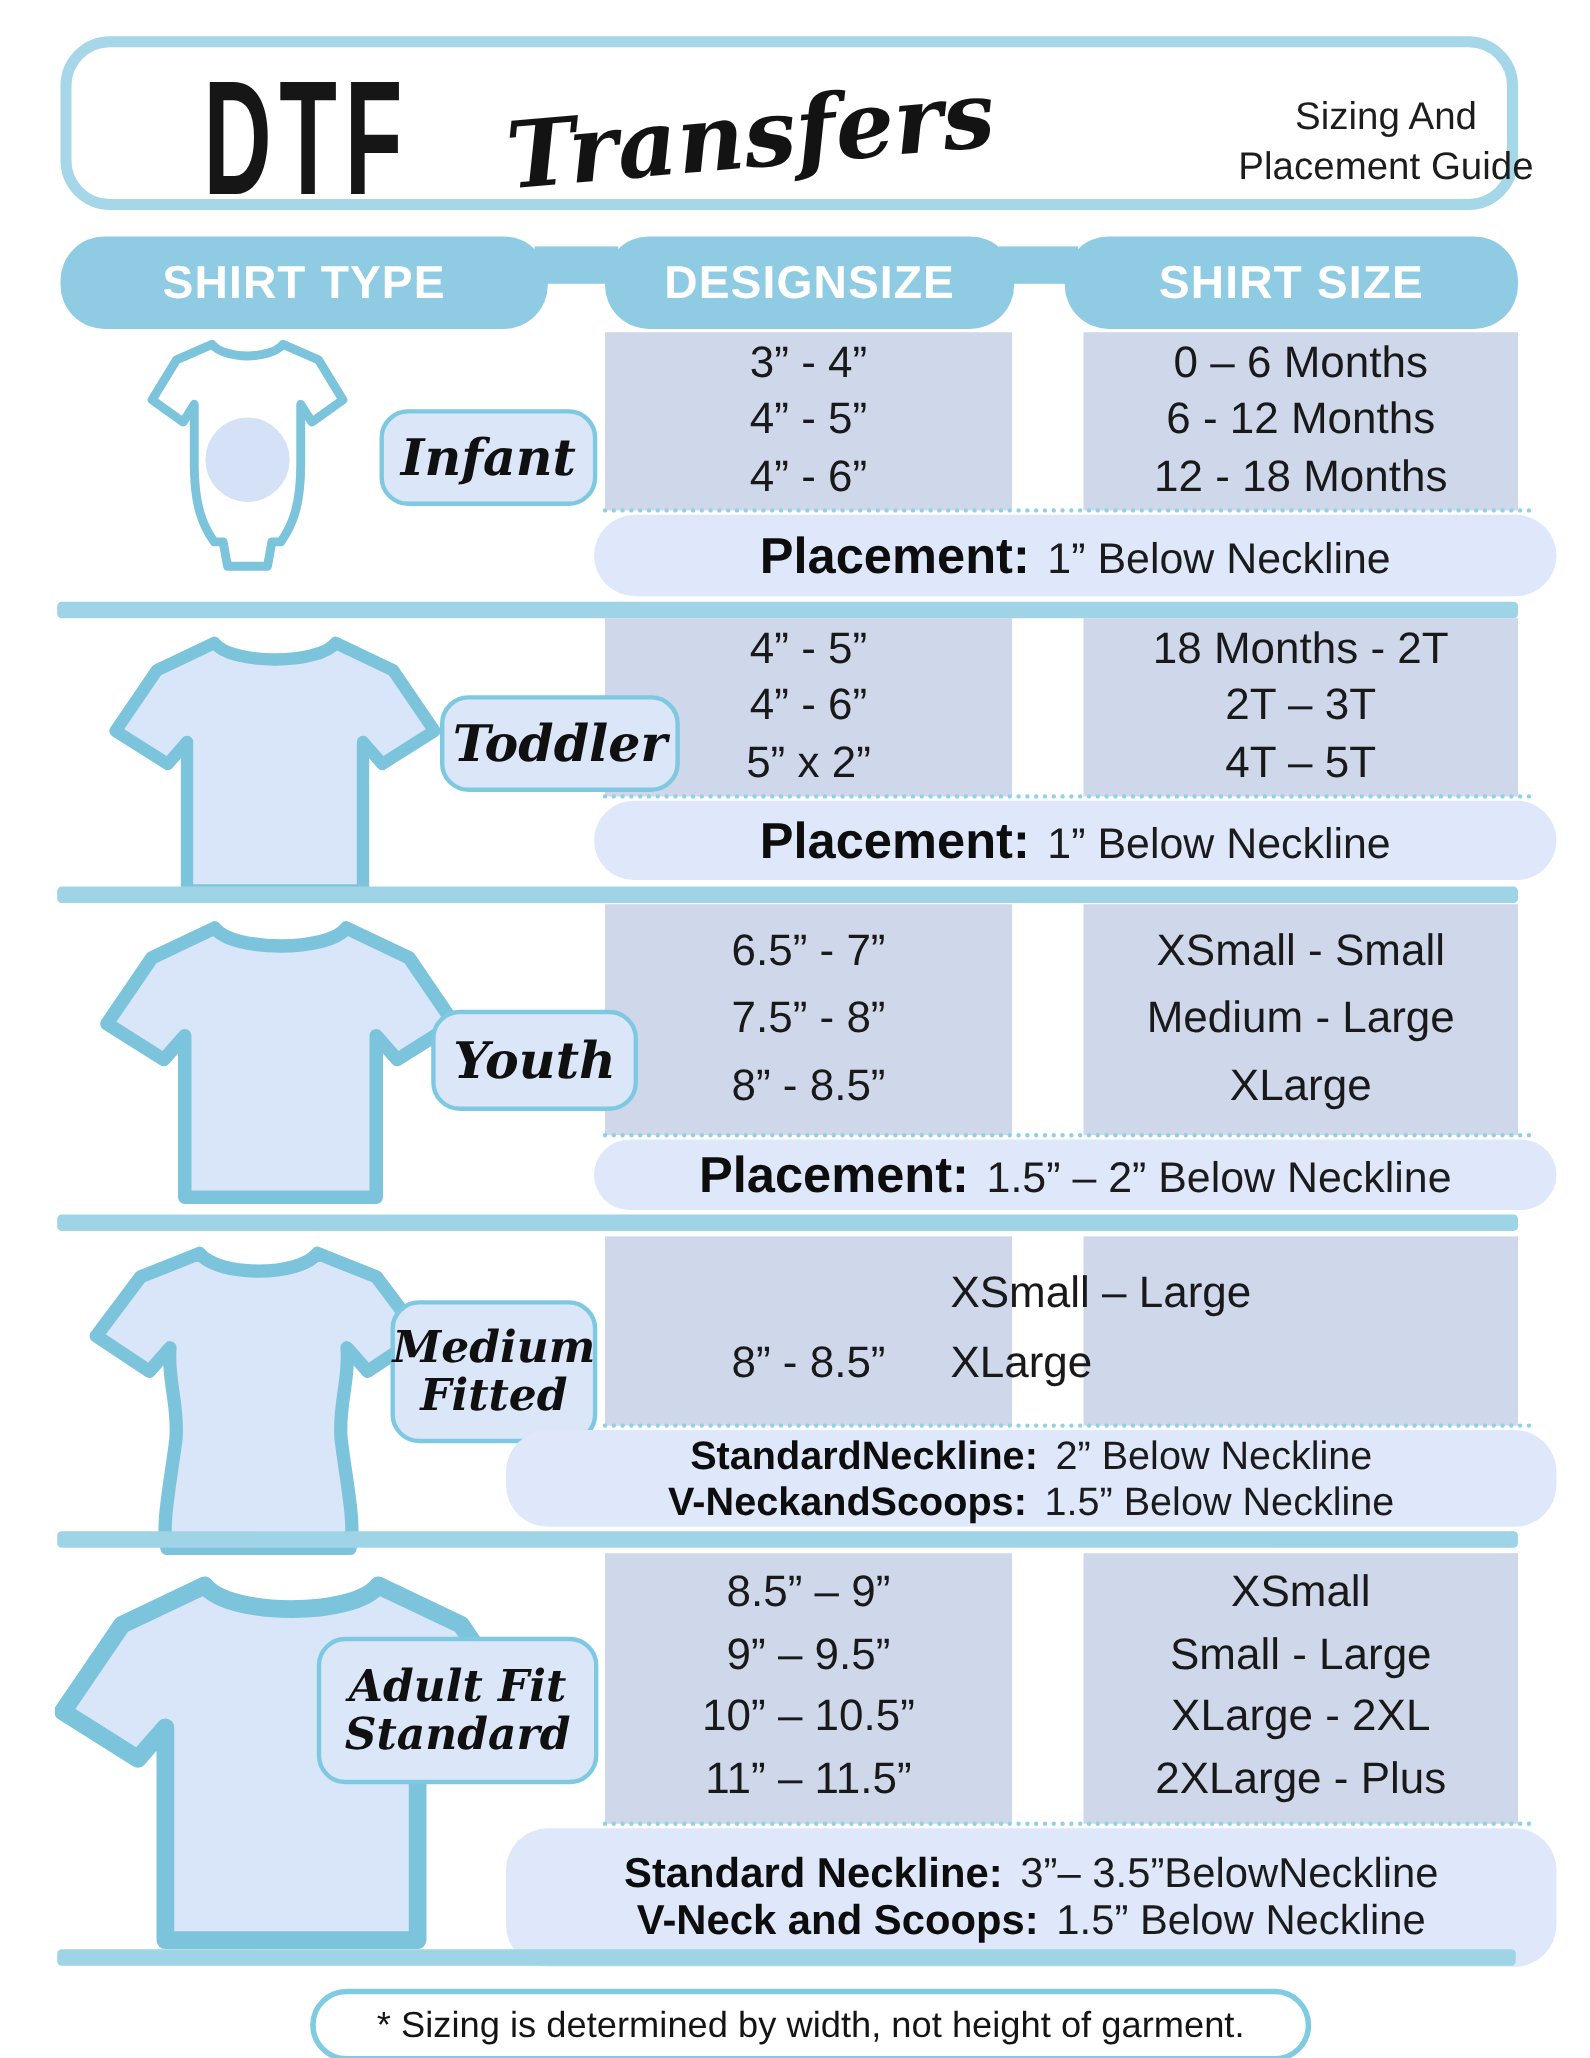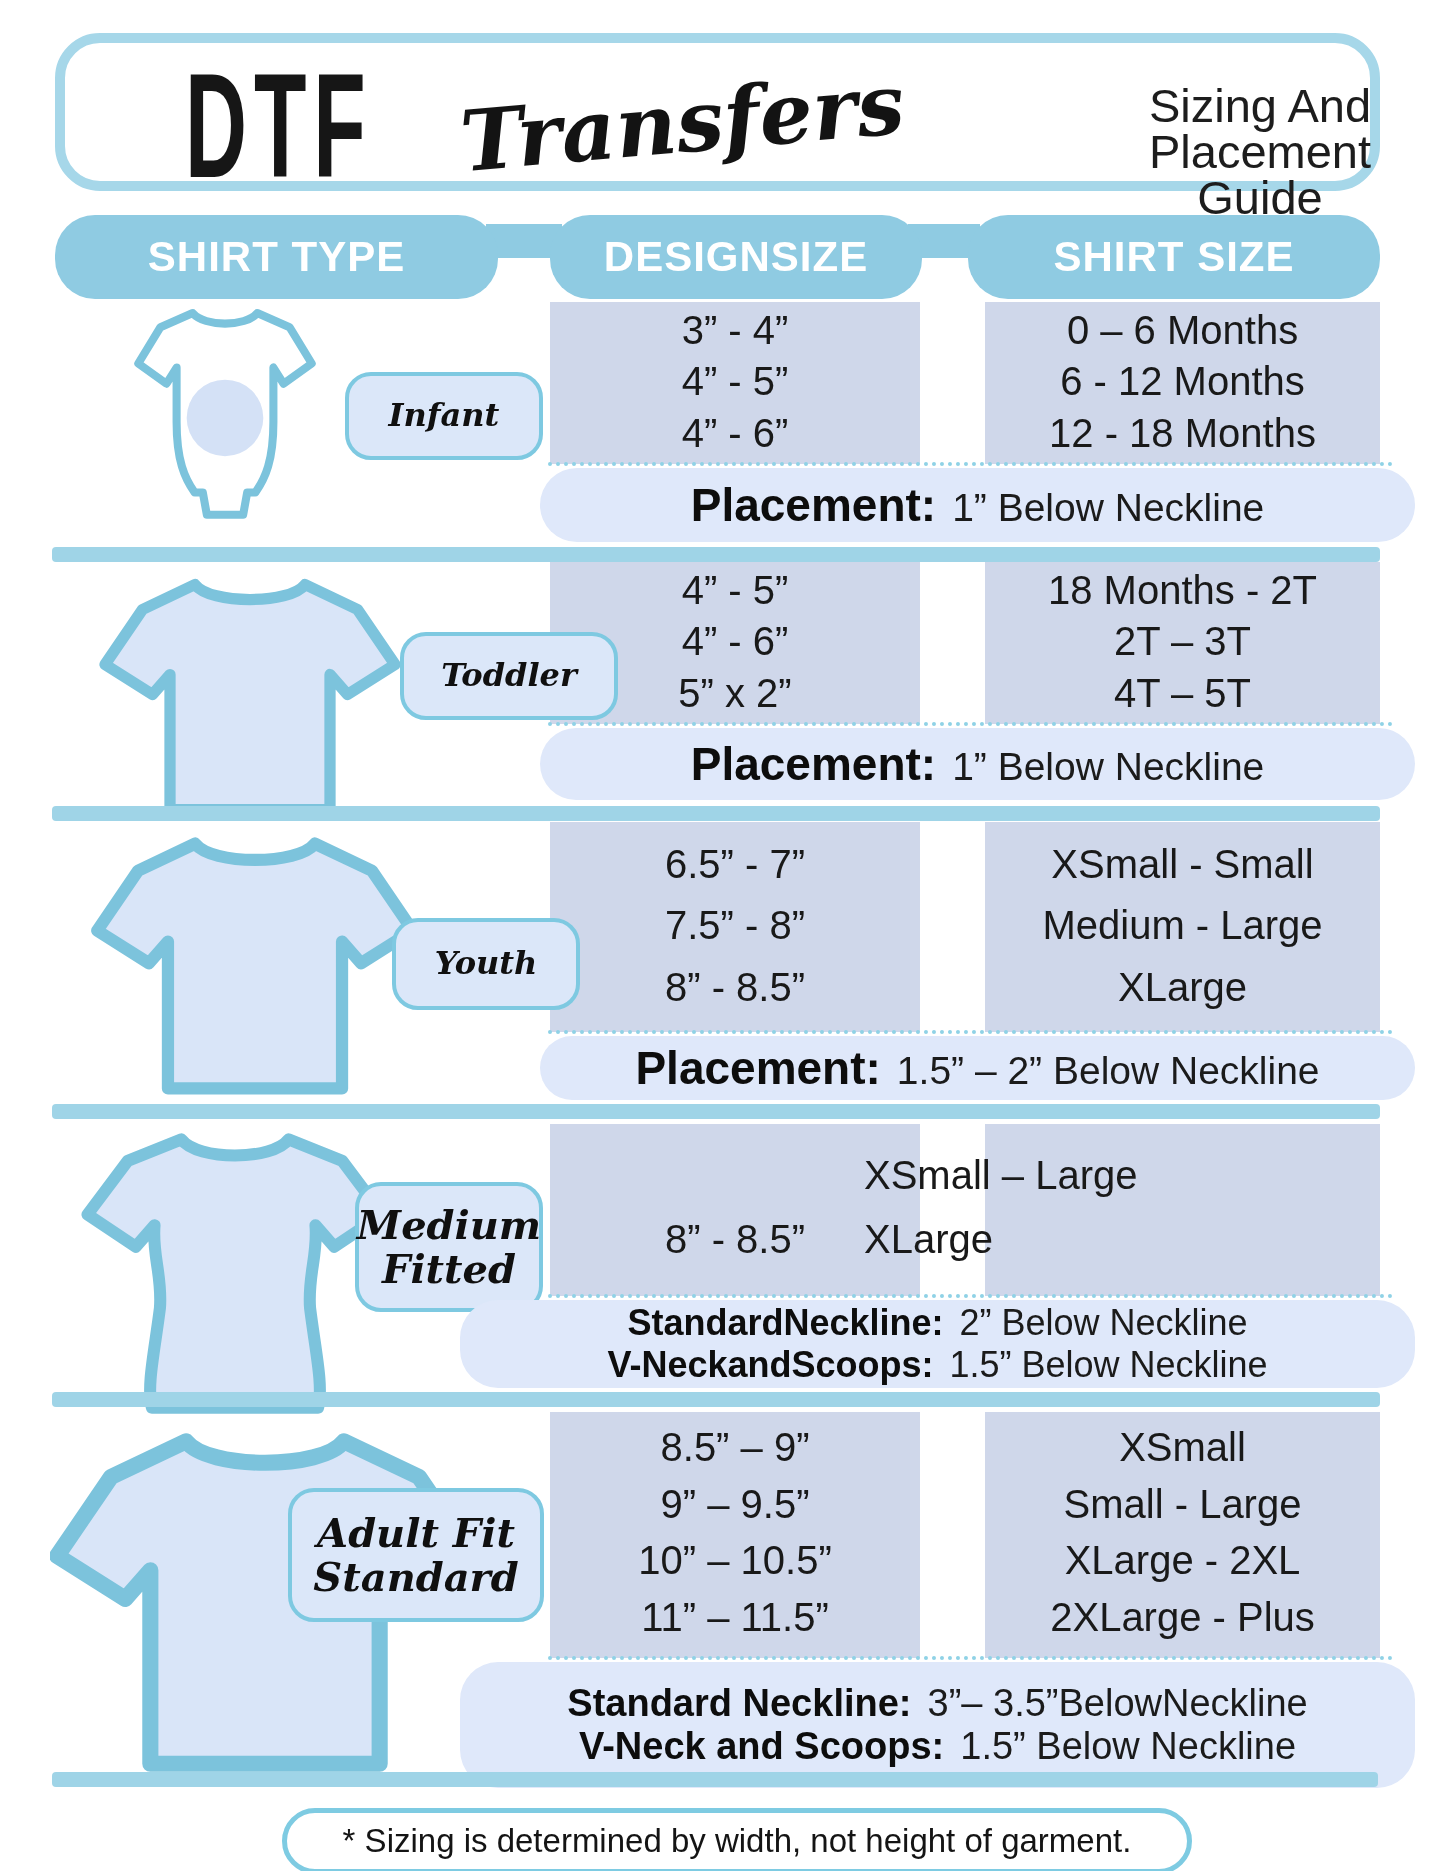--- a/index.html
+++ b/index.html
@@ -9,21 +9,21 @@
   
   .hdr{position:absolute;left:55px;top:33px;width:1305px;height:138px;
        border:10px solid #a6d7e9;border-radius:45px;background:#fff;}
   .brand-dtf{position:absolute;left:120px;top:18px;font-size:148px;line-height:130px;
              font-weight:700;color:#161616;letter-spacing:12px;
              transform:scaleX(0.58);transform-origin:left center;white-space:nowrap;}
   .brand-script{position:absolute;left:395px;top:30px;font-family:"DejaVu Serif",serif;
                 font-style:italic;font-weight:700;font-size:84px;color:#131313;
                 transform:rotate(-5deg);white-space:nowrap;}
   .hdr-sub{position:absolute;left:1030px;top:40px;width:330px;text-align:center;
-           font-size:47px;line-height:46px;color:#1d1d1d;font-weight:500;}
+           font-size:35px;line-height:46px;color:#1d1d1d;font-weight:500;}
 
   
   .colpill{position:absolute;top:215px;height:84px;background:#8fcbe2;border-radius:40px;
            display:flex;align-items:center;justify-content:center;color:#fff;
            font-weight:700;font-size:42px;letter-spacing:1px;}
   .connector{position:absolute;top:224px;height:34px;background:#8fcbe2;}
 
   
   .band{position:absolute;background:#cfd7ea;}
   .band-a{left:550px;width:370px;}
@@ -52,21 +52,21 @@
   .pline-md .plabel{font-size:38px;}
   .pline-md .pvalue{font-size:38px;}
 
   
   .divider{position:absolute;left:52px;width:1328px;height:15px;background:#9fd4e7;border-radius:4px;}
 
   
   .typelabel{position:absolute;background:#dbe7f9;border:4px solid #7ec9e1;border-radius:26px;
              display:flex;flex-direction:column;align-items:center;justify-content:center;
              font-family:"DejaVu Serif",serif;font-style:italic;font-weight:700;
-             font-size:32px;color:#101010;line-height:1.1;}
+             font-size:46px;color:#101010;line-height:1.1;}
   .typelabel.small{font-size:40px;}
   .icon{position:absolute;}
 
   
   .footer{position:absolute;left:282px;top:1808px;width:900px;height:56px;
           border:5px solid #7ecbe2;border-radius:34px;background:#fff;
           display:flex;align-items:center;justify-content:center;
           font-size:33px;color:#141414;font-weight:500;}
 </style>
 </head>

